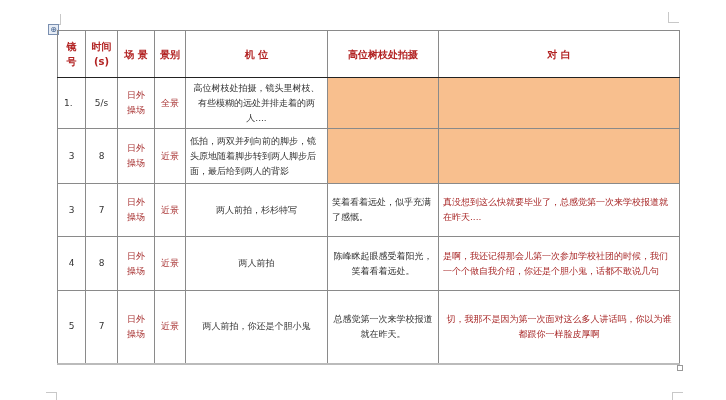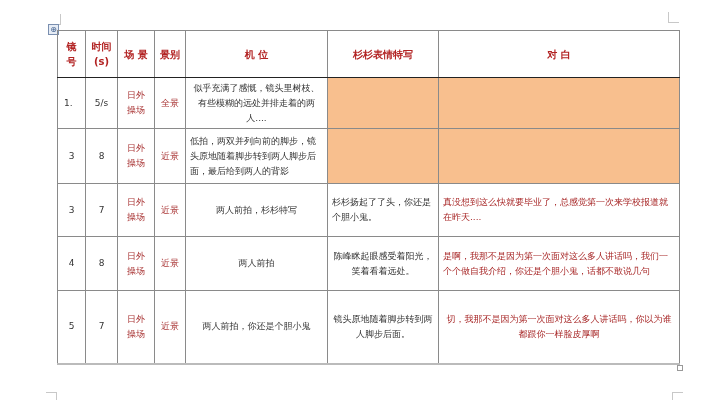--- a/index.html
+++ b/index.html
@@ -81,33 +81,33 @@
         <div>镜</div>
         <div>号</div>
       </th>
       <th>
         <div>时间</div>
         <div>(s)</div>
       </th>
       <th>场 景</th>
       <th>景别</th>
       <th>机 位</th>
-      <th>杉杉表情特写</th>
+      <th>高位树枝处拍摄</th>
       <th>对 白</th>
     </tr>
 
     <tr class="r1">
       <td class="num" style="text-align:left;padding-left:6px;">1.</td>
       <td class="time">5/s</td>
       <td class="scene">
         <div>日外</div>
         <div>操场</div>
       </td>
       <td class="shot">全景</td>
-      <td class="camera">似乎充满了感慨，镜头里树枝、有些模糊的远处并排走着的两人....</td>
+      <td class="camera">高位树枝处拍摄，镜头里树枝、有些模糊的远处并排走着的两人....</td>
       <td class="action fill"></td>
       <td class="dialogue fill"></td>
     </tr>
 
     <tr class="r2">
       <td class="num">3</td>
       <td class="time">8</td>
       <td class="scene">
         <div>日外</div>
         <div>操场</div>
@@ -120,46 +120,46 @@
 
     <tr class="r3">
       <td class="num">3</td>
       <td class="time">7</td>
       <td class="scene">
         <div>日外</div>
         <div>操场</div>
       </td>
       <td class="shot">近景</td>
       <td class="camera">两人前拍，杉杉特写</td>
-      <td class="action" style="text-align:left;">杉杉扬起了了头，你还是个胆小鬼。</td>
+      <td class="action" style="text-align:left;">笑着看着远处，似乎充满了感慨。</td>
       <td class="dialogue left">真没想到这么快就要毕业了，总感觉第一次来学校报道就在昨天....</td>
     </tr>
 
     <tr class="r4">
       <td class="num">4</td>
       <td class="time">8</td>
       <td class="scene">
         <div>日外</div>
         <div>操场</div>
       </td>
       <td class="shot">近景</td>
       <td class="camera">两人前拍</td>
       <td class="action">陈峰眯起眼感受着阳光，笑着看着远处。</td>
-      <td class="dialogue left">是啊，我那不是因为第一次面对这么多人讲话吗，我们一个个做自我介绍，你还是个胆小鬼，话都不敢说几句</td>
+      <td class="dialogue left">是啊，我还记得那会儿第一次参加学校社团的时候，我们一个个做自我介绍，你还是个胆小鬼，话都不敢说几句</td>
     </tr>
 
     <tr class="r5">
       <td class="num">5</td>
       <td class="time">7</td>
       <td class="scene">
         <div>日外</div>
         <div>操场</div>
       </td>
       <td class="shot">近景</td>
       <td class="camera">两人前拍，你还是个胆小鬼</td>
-      <td class="action">镜头原地随着脚步转到两人脚步后面。</td>
+      <td class="action">总感觉第一次来学校报道就在昨天。</td>
       <td class="dialogue">切，我那不是因为第一次面对这么多人讲话吗，你以为谁都跟你一样脸皮厚啊</td>
     </tr>
   </tbody>
     </table>
 
   <div class="resize-handle"></div>
 </div>
 
 </body></html>

